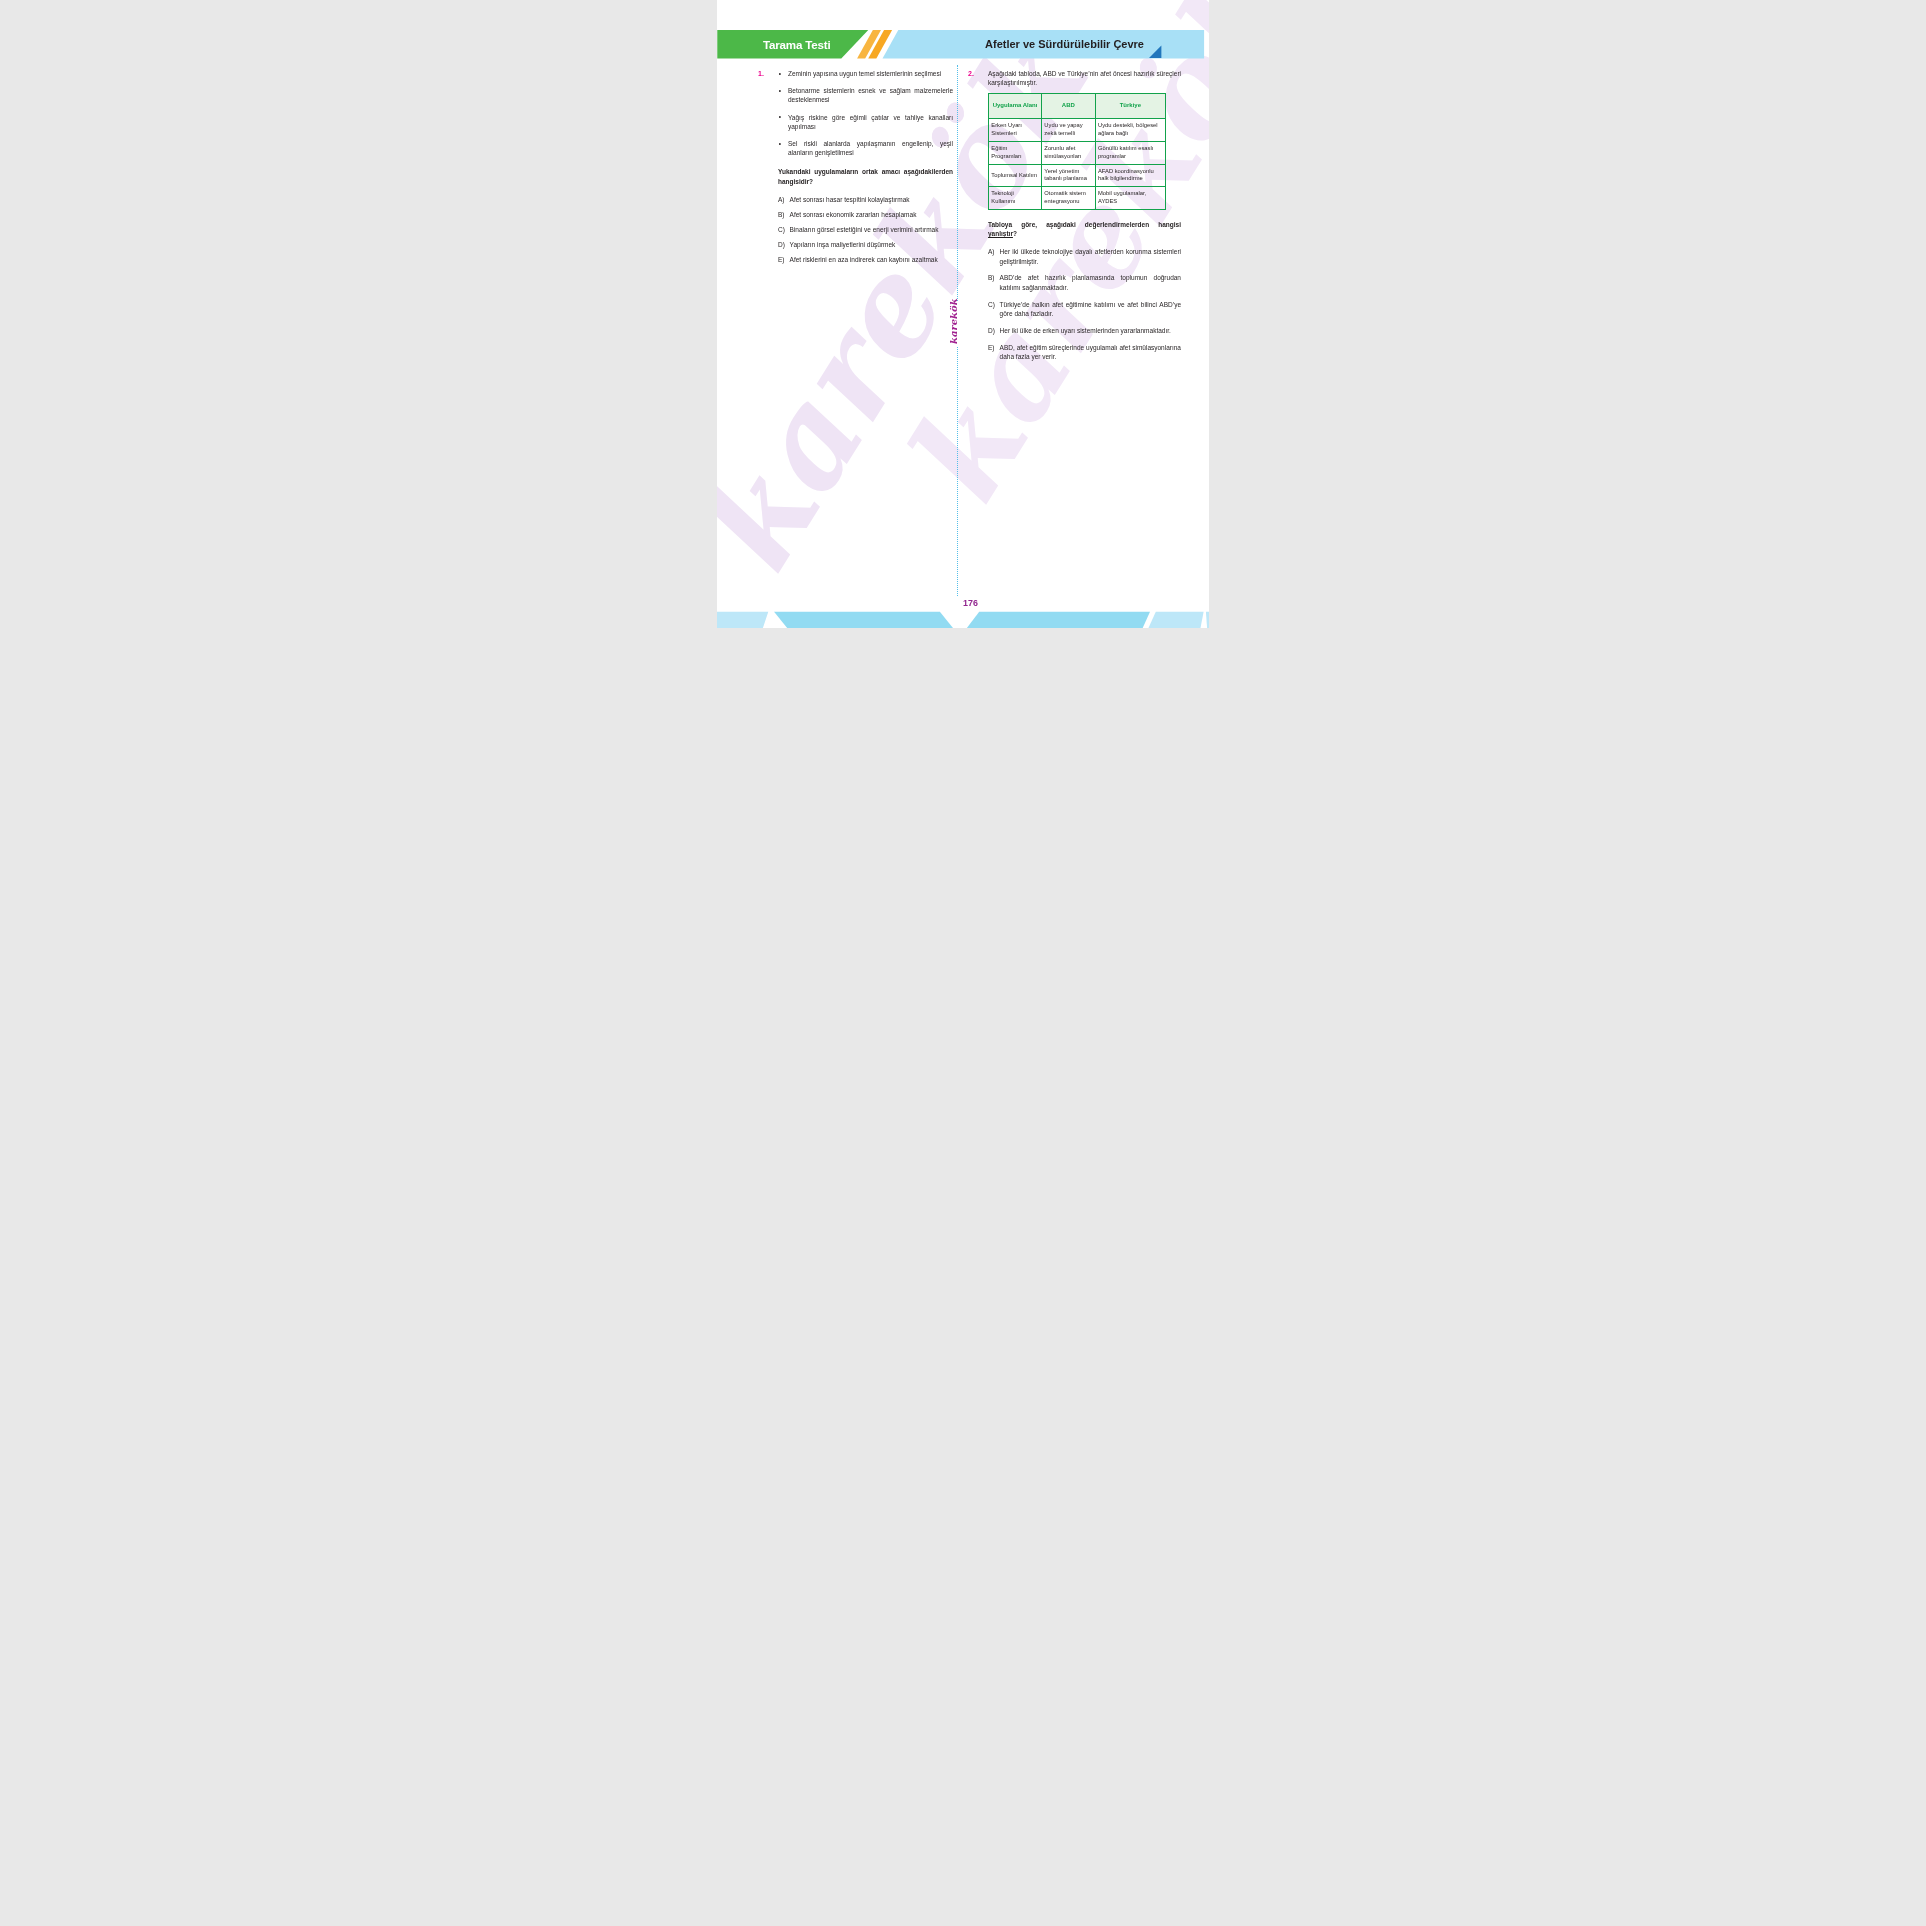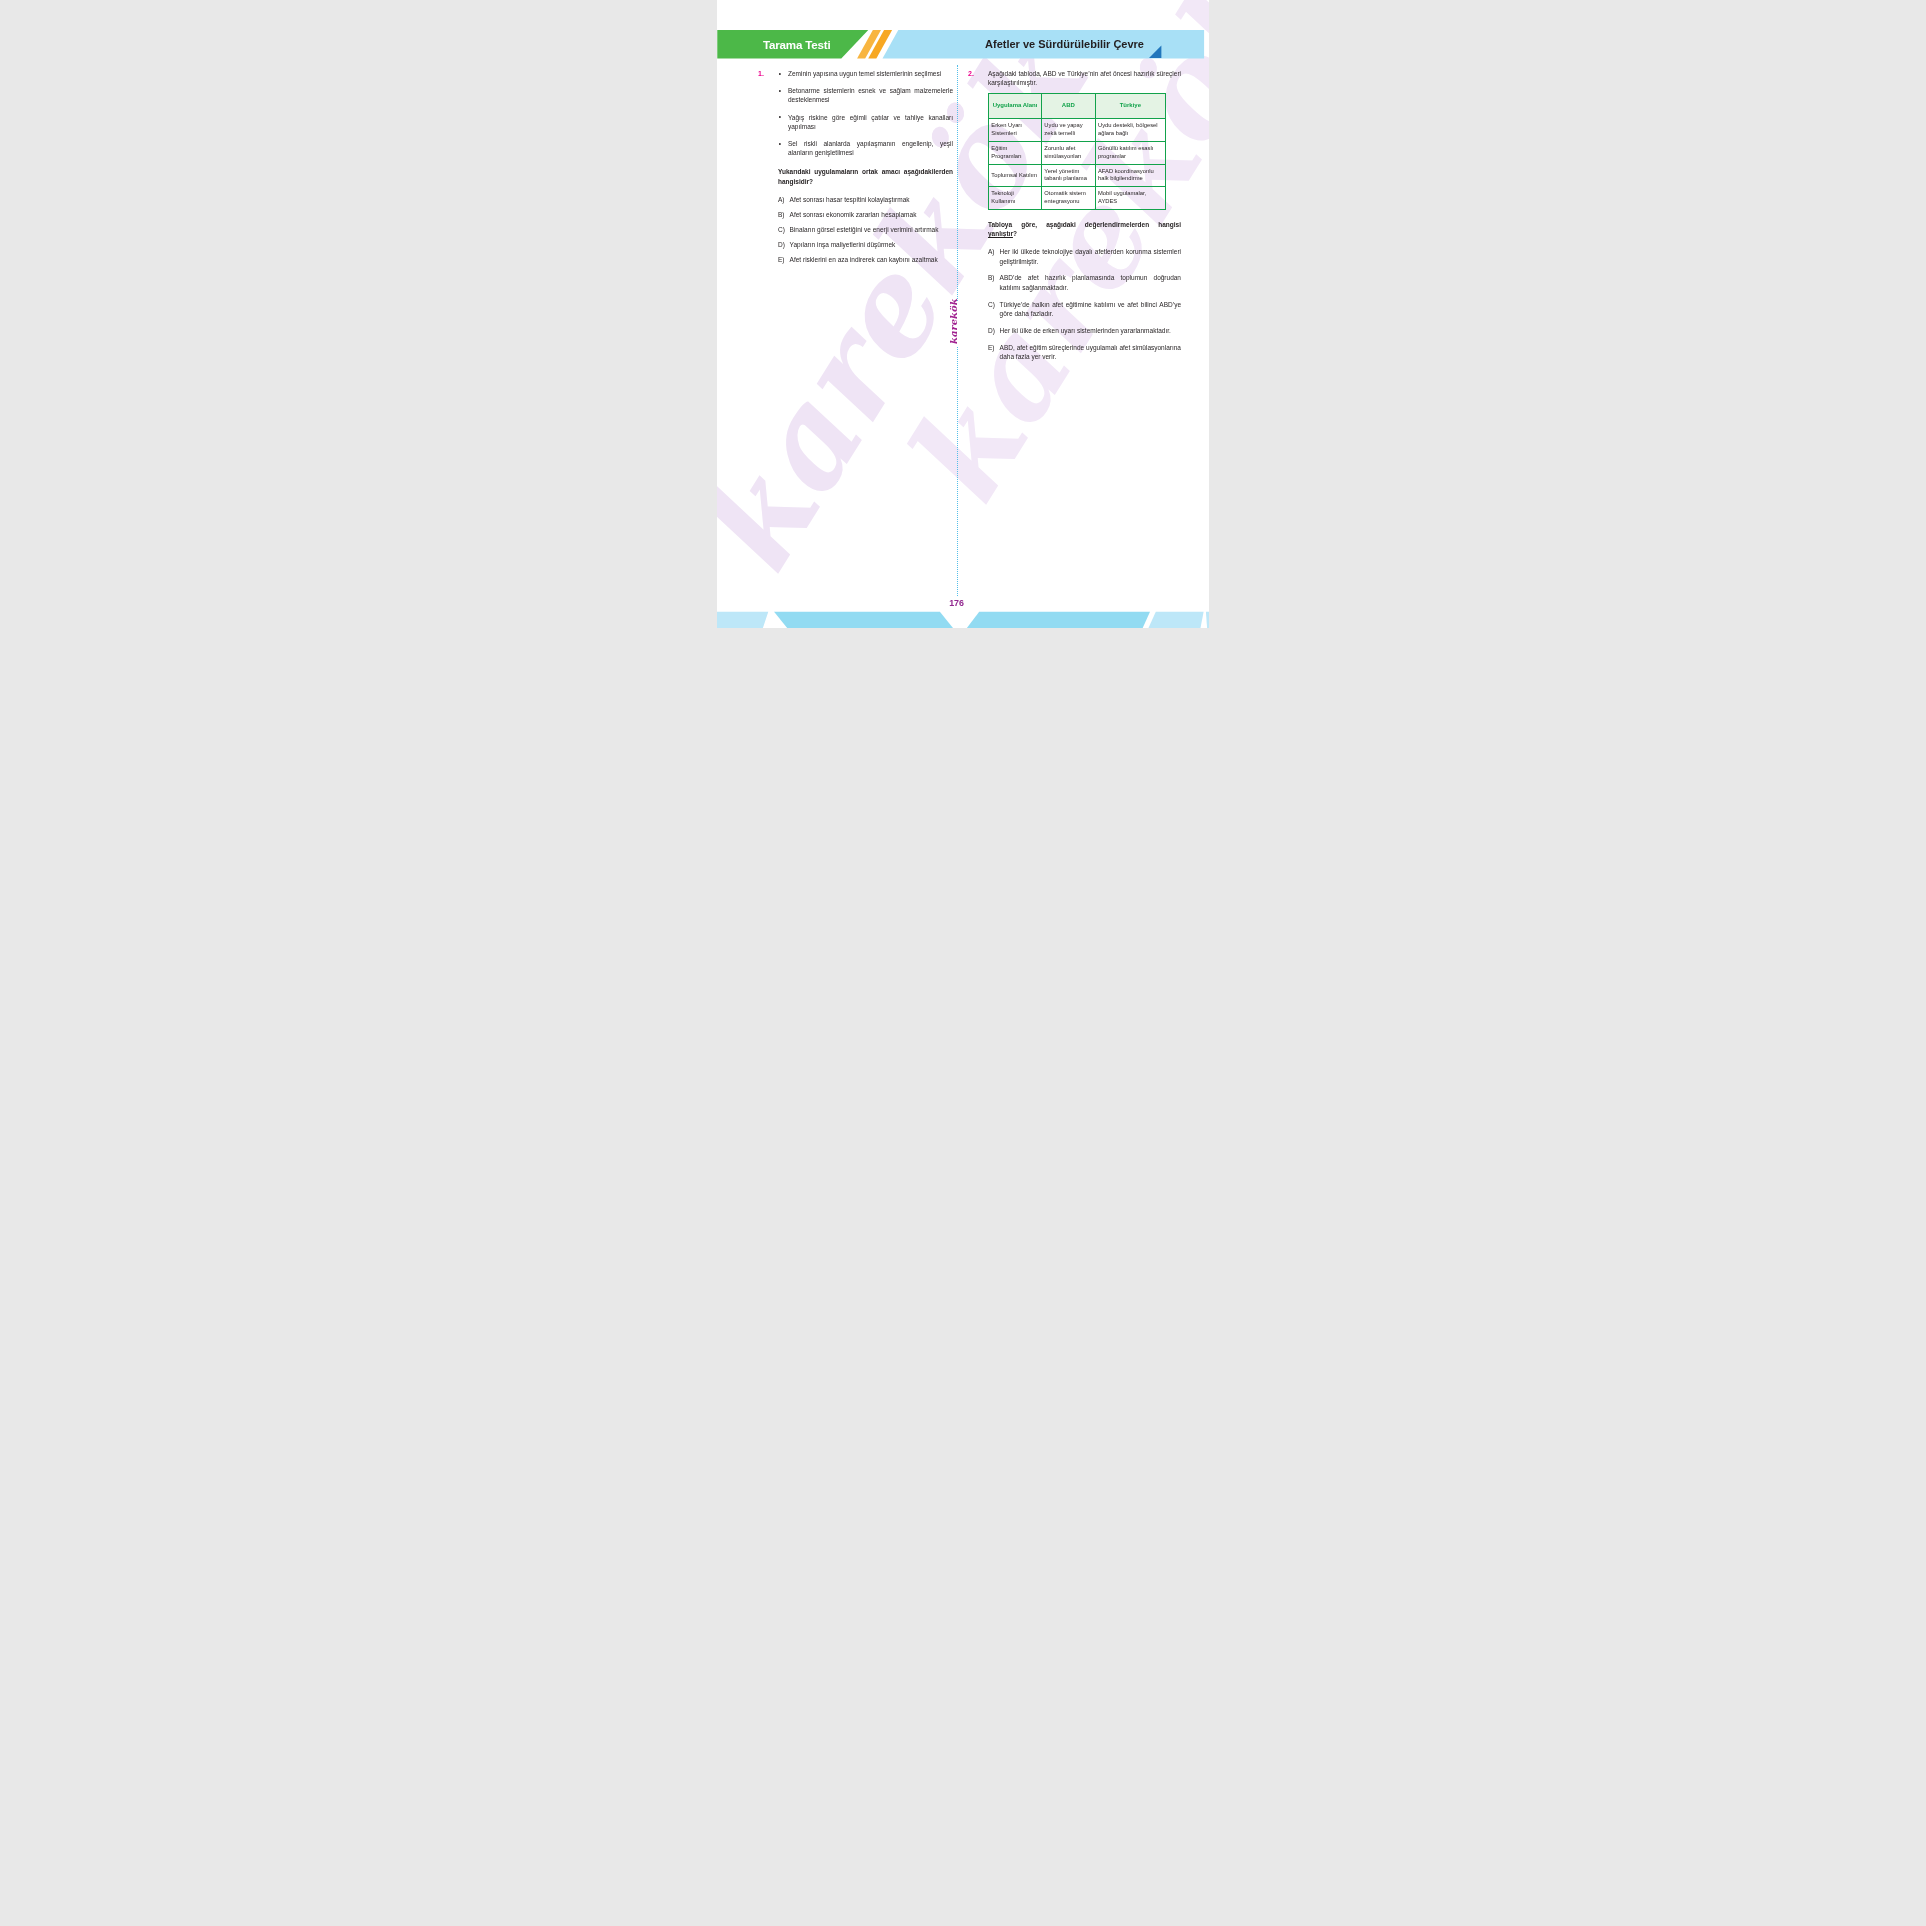--- a/index.html
+++ b/index.html
@@ -77,22 +77,22 @@
   td.c1{width:49px;}
   td.c2{width:49px;}
   td.c3{width:67px;}
   .u{text-decoration:underline;}
   
   .divider-seg{position:absolute;left:240px;width:0;border-left:1.2px dotted #55bfe9;z-index:1;}
   .divider-top{top:65px;height:236px;}
   .divider-bottom{top:347px;height:249px;}
   
   .page-number{
-    position:absolute;left:208px;top:598px;width:39px;
-    text-align:right;color:#92278f;font-weight:bold;font-size:8.9px;z-index:3;
+    position:absolute;left:234px;top:598px;width:39px;
+    text-align:center;color:#92278f;font-weight:bold;font-size:8.9px;z-index:3;
   }
   .footer-band{position:absolute;left:0;bottom:0;width:492px;height:17px;z-index:3;}
 </style>
 </head>
 <body>
 
 <div class="page">
 
   <div class="wm-big one">karekök</div>
   <div class="wm-big two">karekök</div>

